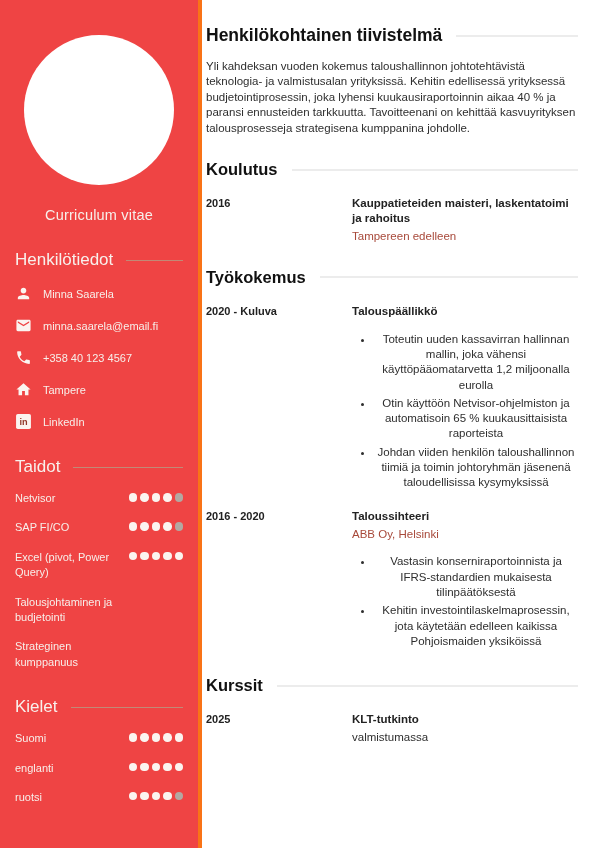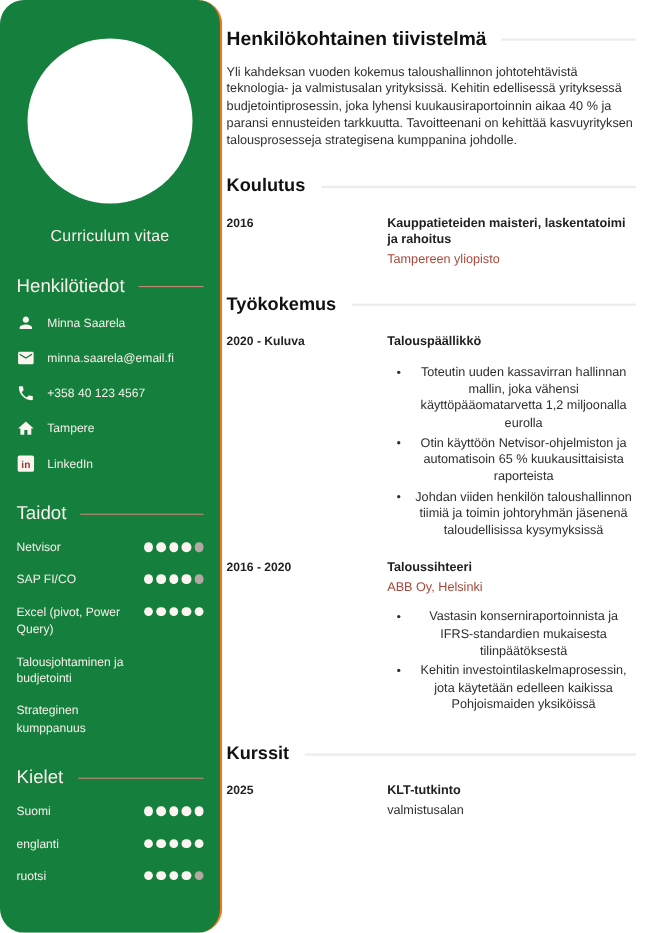--- a/index.html
+++ b/index.html
@@ -6,22 +6,22 @@
   body{
     width:600px;height:848px;overflow:hidden;background:#ffffff;
     font-family:"Liberation Sans","DejaVu Sans",sans-serif;
     -webkit-font-smoothing:antialiased;
   }
   .page{display:flex;width:600px;height:848px;}
 
   
   .sidebar{
     width:202px;min-width:202px;box-sizing:border-box;
-    background:#15803d;border-right:2px solid #f97316;
-    color:#F7EFEA;padding:0 15px;overflow:hidden;border-radius:22px;
+    background:#ef4444;border-right:4px solid #f97316;
+    color:#F7EFEA;padding:0 15px;overflow:hidden;
   }
   .photo{
     width:150px;height:150px;border-radius:50%;
     background:#ffffff;margin:35px auto 0;
   }
   .cv-title{
     text-align:center;font-size:14.5px;font-weight:400;
     margin-top:22px;color:#F7EFEA;letter-spacing:.2px;
   }
   .sb-heading{
@@ -230,21 +230,21 @@
     <section class="m-section">
       <h2 class="m-heading">
         <span>Koulutus</span>
         <span class="rule"></span>
       </h2>
       <div>
   <div class="entry">
     <div class="e-period">2016</div>
     <div class="e-body">
       <div class="e-title">Kauppatieteiden maisteri, laskentatoimi ja rahoitus</div>
-      <div class="e-subtitle">Tampereen yliopisto</div>
+      <div class="e-subtitle">Tampereen edelleen</div>
 
     </div>
   </div>
 </div>
     </section>
 
     <section class="m-section">
       <h2 class="m-heading">
         <span>Työkokemus</span>
         <span class="rule"></span>
@@ -279,21 +279,21 @@
     <section class="m-section">
       <h2 class="m-heading">
         <span>Kurssit</span>
         <span class="rule"></span>
       </h2>
       <div>
   <div class="entry">
     <div class="e-period">2025</div>
     <div class="e-body">
       <div class="e-title">KLT-tutkinto</div>
-      <div class="e-subtitle plain">valmistusalan</div>
+      <div class="e-subtitle plain">valmistumassa</div>
 
     </div>
   </div>
 </div>
     </section>
 
   </main>
 </div>
 
 </body></html>

